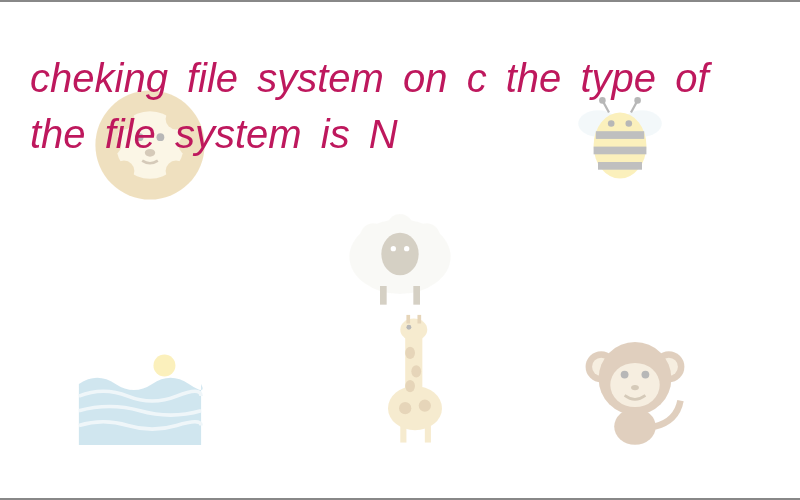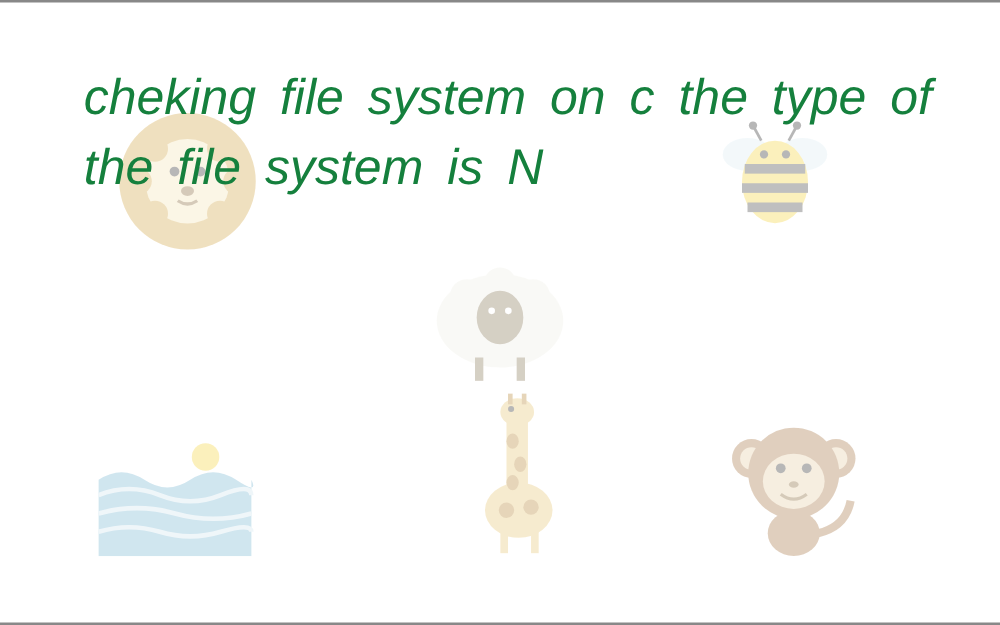--- a/index.html
+++ b/index.html
@@ -20,25 +20,24 @@
       width: 100%;
       height: 100%;
     }
     .main-text {
       position: absolute;
       top: 50px;
       left: 30px;
       right: 30px;
       font-size: 40px;
       font-style: italic;
-      color: #15803d;
+      color: #be185d;
       line-height: 1.4;
       text-align: left;
       word-spacing: 0.2em;
-      margin-left: 37px;
     }
     .decoration {
       position: absolute;
       opacity: 0.35;
     }
     .lion {
       top: 80px;
       left: 85px;
       width: 130px;
       height: 130px;

